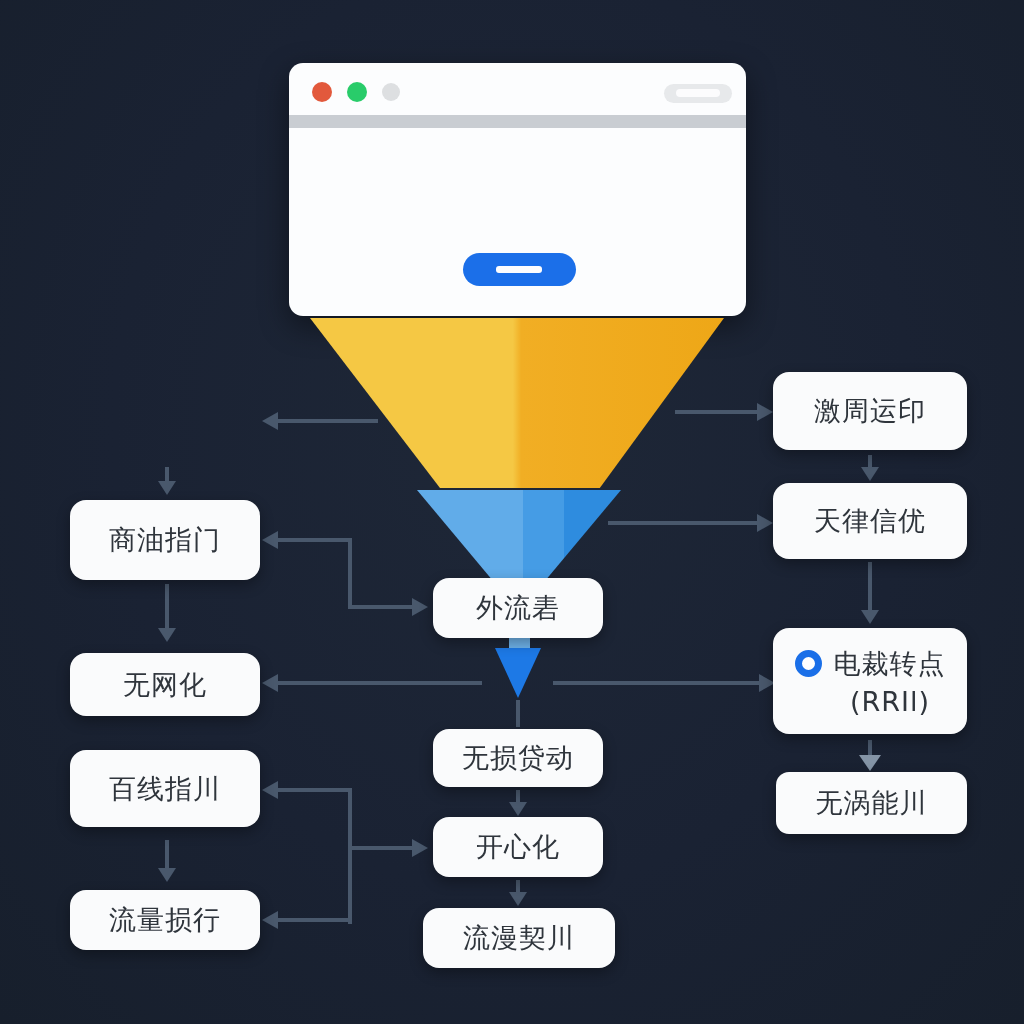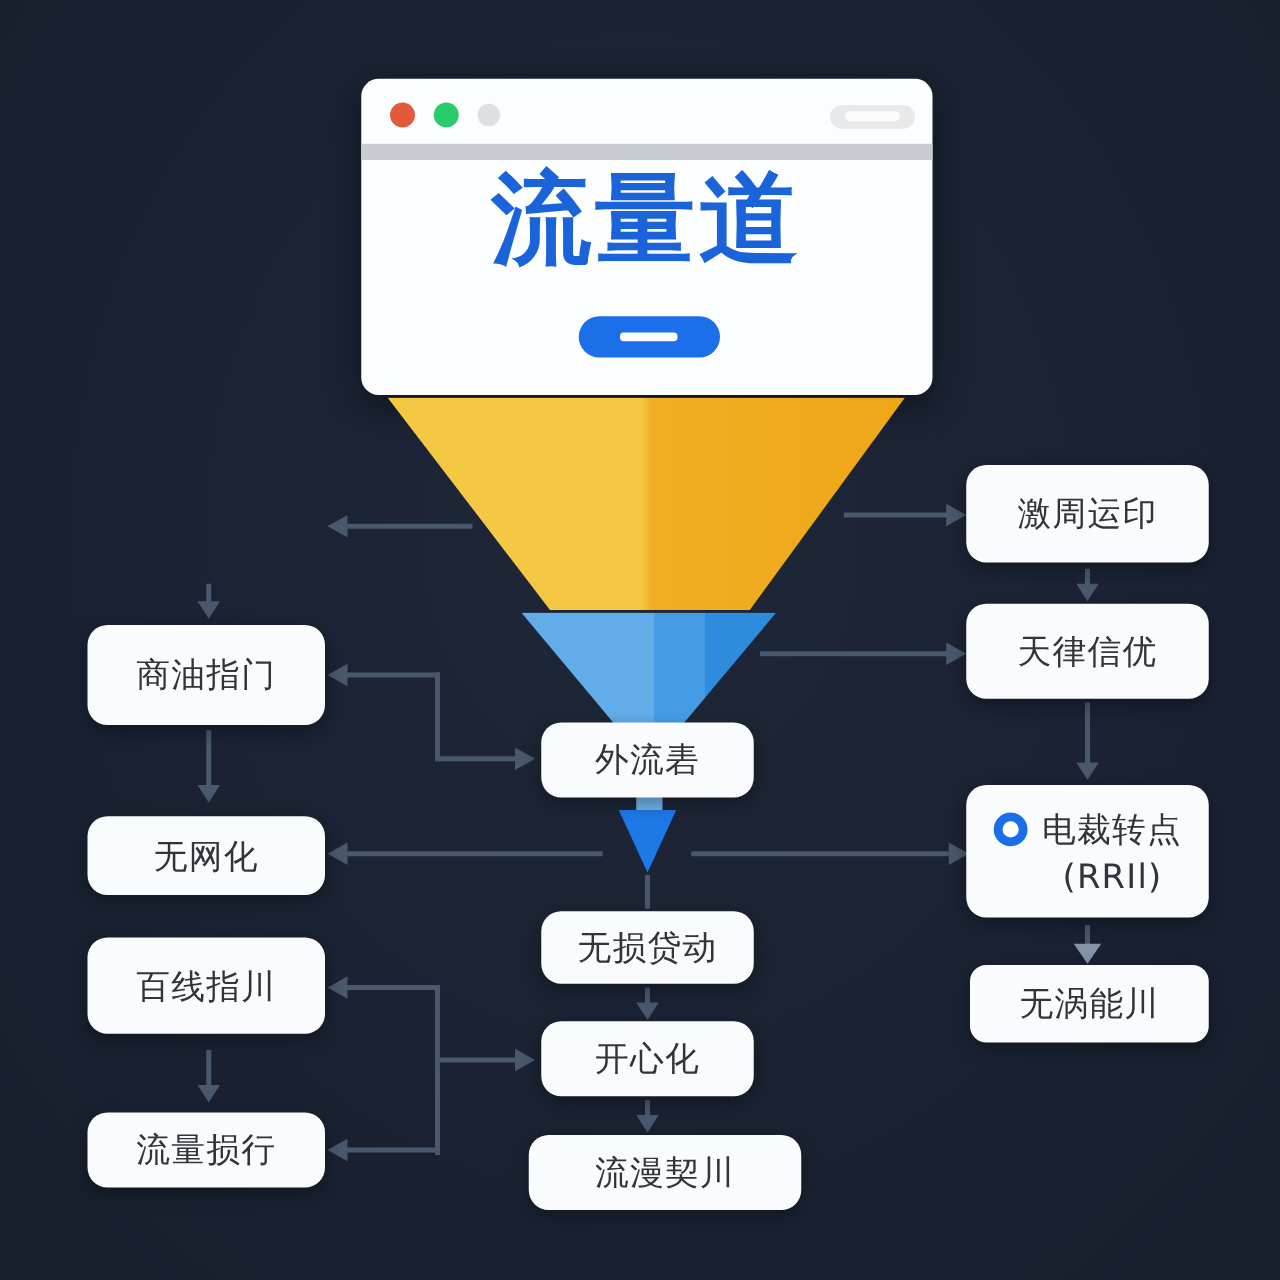--- a/index.html
+++ b/index.html
@@ -88,21 +88,20 @@
 <div class="canvas">
 
   <div class="browser">
     <div class="dot red"></div>
     <div class="dot green"></div>
     <div class="dot gray"></div>
     <div class="tab-pill">
       <div class="stripe"></div>
     </div>
     <div class="divider"></div>
-    <div class="browser-title">流量道</div>
     <div class="primary-pill">
       <div class="dash"></div>
     </div>
   </div>
 
   <div class="funnel-top"></div>
   <div class="funnel-mid"></div>
   <div class="funnel-stem"></div>
   <div class="funnel-arrow"></div>
 
@@ -176,21 +175,21 @@
 
   <div class="node" style="left:433px;top:578px;width:170px;height:60px;">
     <span>外流砉</span>
   </div>
   <div class="node" style="left:433px;top:729px;width:170px;height:58px;">
     <span>无损贷动</span>
   </div>
   <div class="node" style="left:433px;top:817px;width:170px;height:60px;justify-content:center;">
     <span>开心化</span>
   </div>
-  <div class="node" style="left:423px;top:908px;width:218px;height:60px;">
+  <div class="node" style="left:423px;top:908px;width:192px;height:60px;">
     <span>流漫契川</span>
   </div>
 
   <div class="node" style="left:773px;top:372px;width:194px;height:78px;">
     <span>激周运印</span>
   </div>
   <div class="node" style="left:773px;top:483px;width:194px;height:76px;">
     <span>天律信优</span>
   </div>
   <div class="node" style="left:773px;top:628px;width:194px;height:106px;">

